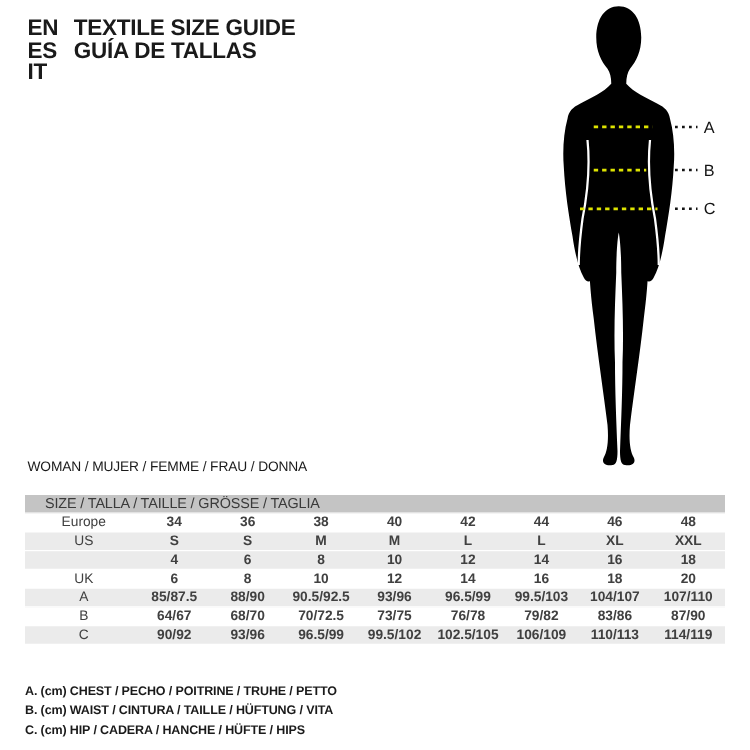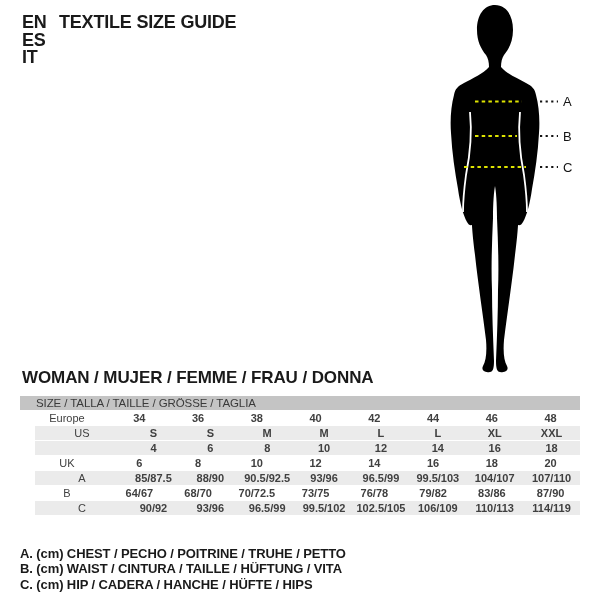--- a/index.html
+++ b/index.html
@@ -10,45 +10,46 @@
   
   .lang-block{position:absolute;left:22px;top:14px;}
   .lang-row{display:flex;line-height:17.5px;font-size:18px;font-weight:700;letter-spacing:-0.2px;}
   .lang-code{width:37px;flex:0 0 37px;}
   .lang-title{white-space:nowrap;}
   
   .figure-wrap{position:absolute;left:400px;top:0;width:190px;height:380px;}
   .figure-wrap svg{display:block;width:190px;height:380px;}
   .measure-label{font-family:"Liberation Sans",sans-serif;font-size:13px;fill:#141414;}
   
-  .gender-line{position:absolute;left:22px;top:368px;font-size:17px;font-weight:700;letter-spacing:-0.1px;}
+  .gender-line{position:absolute;left:22px;top:368px;font-size:11px;font-weight:400;letter-spacing:-0.1px;}
   
   .size-table{position:absolute;left:20px;top:396px;width:560px;font-size:11px;color:#404040;}
   .thead{
     background:#c4c4c4;color:#3a3a3a;height:14px;line-height:14px;
     padding-left:16px;border-bottom:1px solid #ffffff;font-size:11.5px;letter-spacing:-0.1px;
   }
   .trow{display:flex;height:14px;line-height:14px;border-bottom:1px solid #ffffff;}
-  .trow.shaded{background:#ebebeb;margin-left:15px;}
+  .trow.shaded{background:#ebebeb;}
   .tlabel{flex:0 0 86px;text-align:center;padding-left:4px;}
   .tcell{flex:1 1 0;text-align:center;font-weight:bold;}
   
   .legend{position:absolute;left:20px;top:546px;}
-  .legend-line{font-size:13px;font-weight:700;line-height:15.4px;letter-spacing:-0.1px;white-space:nowrap;}
+  .legend-line{font-size:10px;font-weight:700;line-height:15.4px;letter-spacing:-0.1px;white-space:nowrap;}
 </style>
 </head>
 <body>
 
 <div class="lang-block">
     <div class="lang-row">
       <span class="lang-code">EN</span>
       <span class="lang-title">TEXTILE SIZE GUIDE</span>
     </div>
     <div class="lang-row">
       <span class="lang-code">ES</span>
+      <span class="lang-title">GUÍA DE TALLAS</span>
     </div>
     <div class="lang-row">
       <span class="lang-code">IT</span>
     </div>
   </div>
 
 <div class="figure-wrap">
   <svg viewBox="0 0 190 380" xmlns="http://www.w3.org/2000/svg">
 
     <path id="silhouette" fill="#000000" d="

